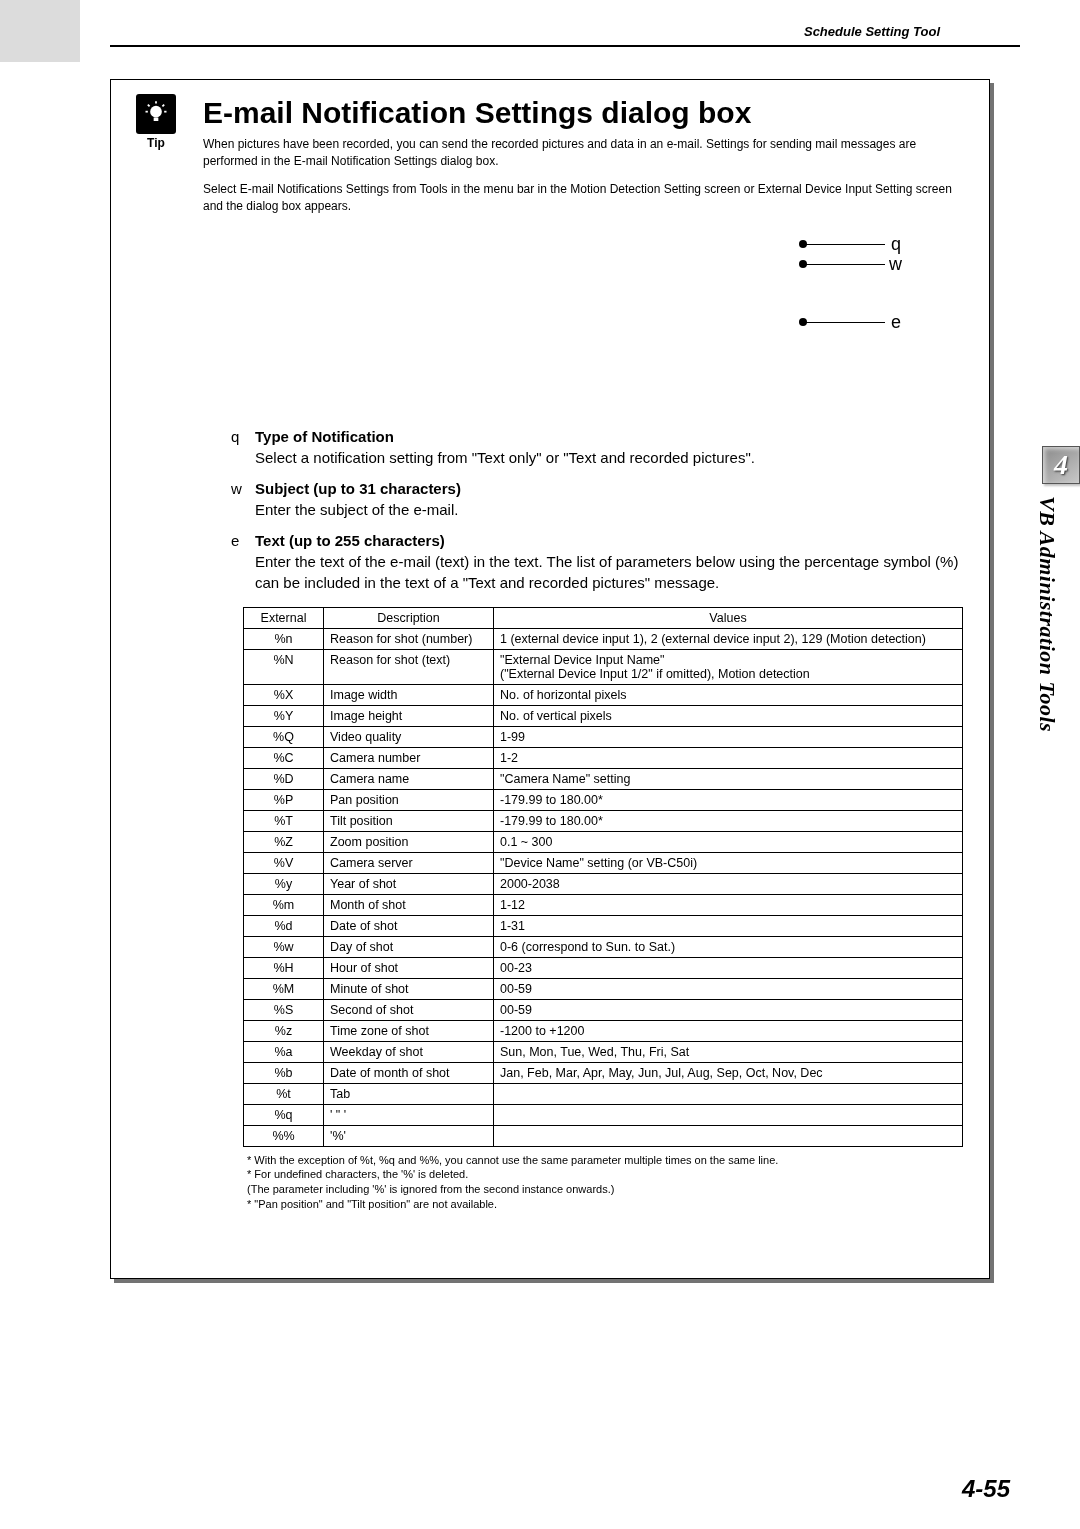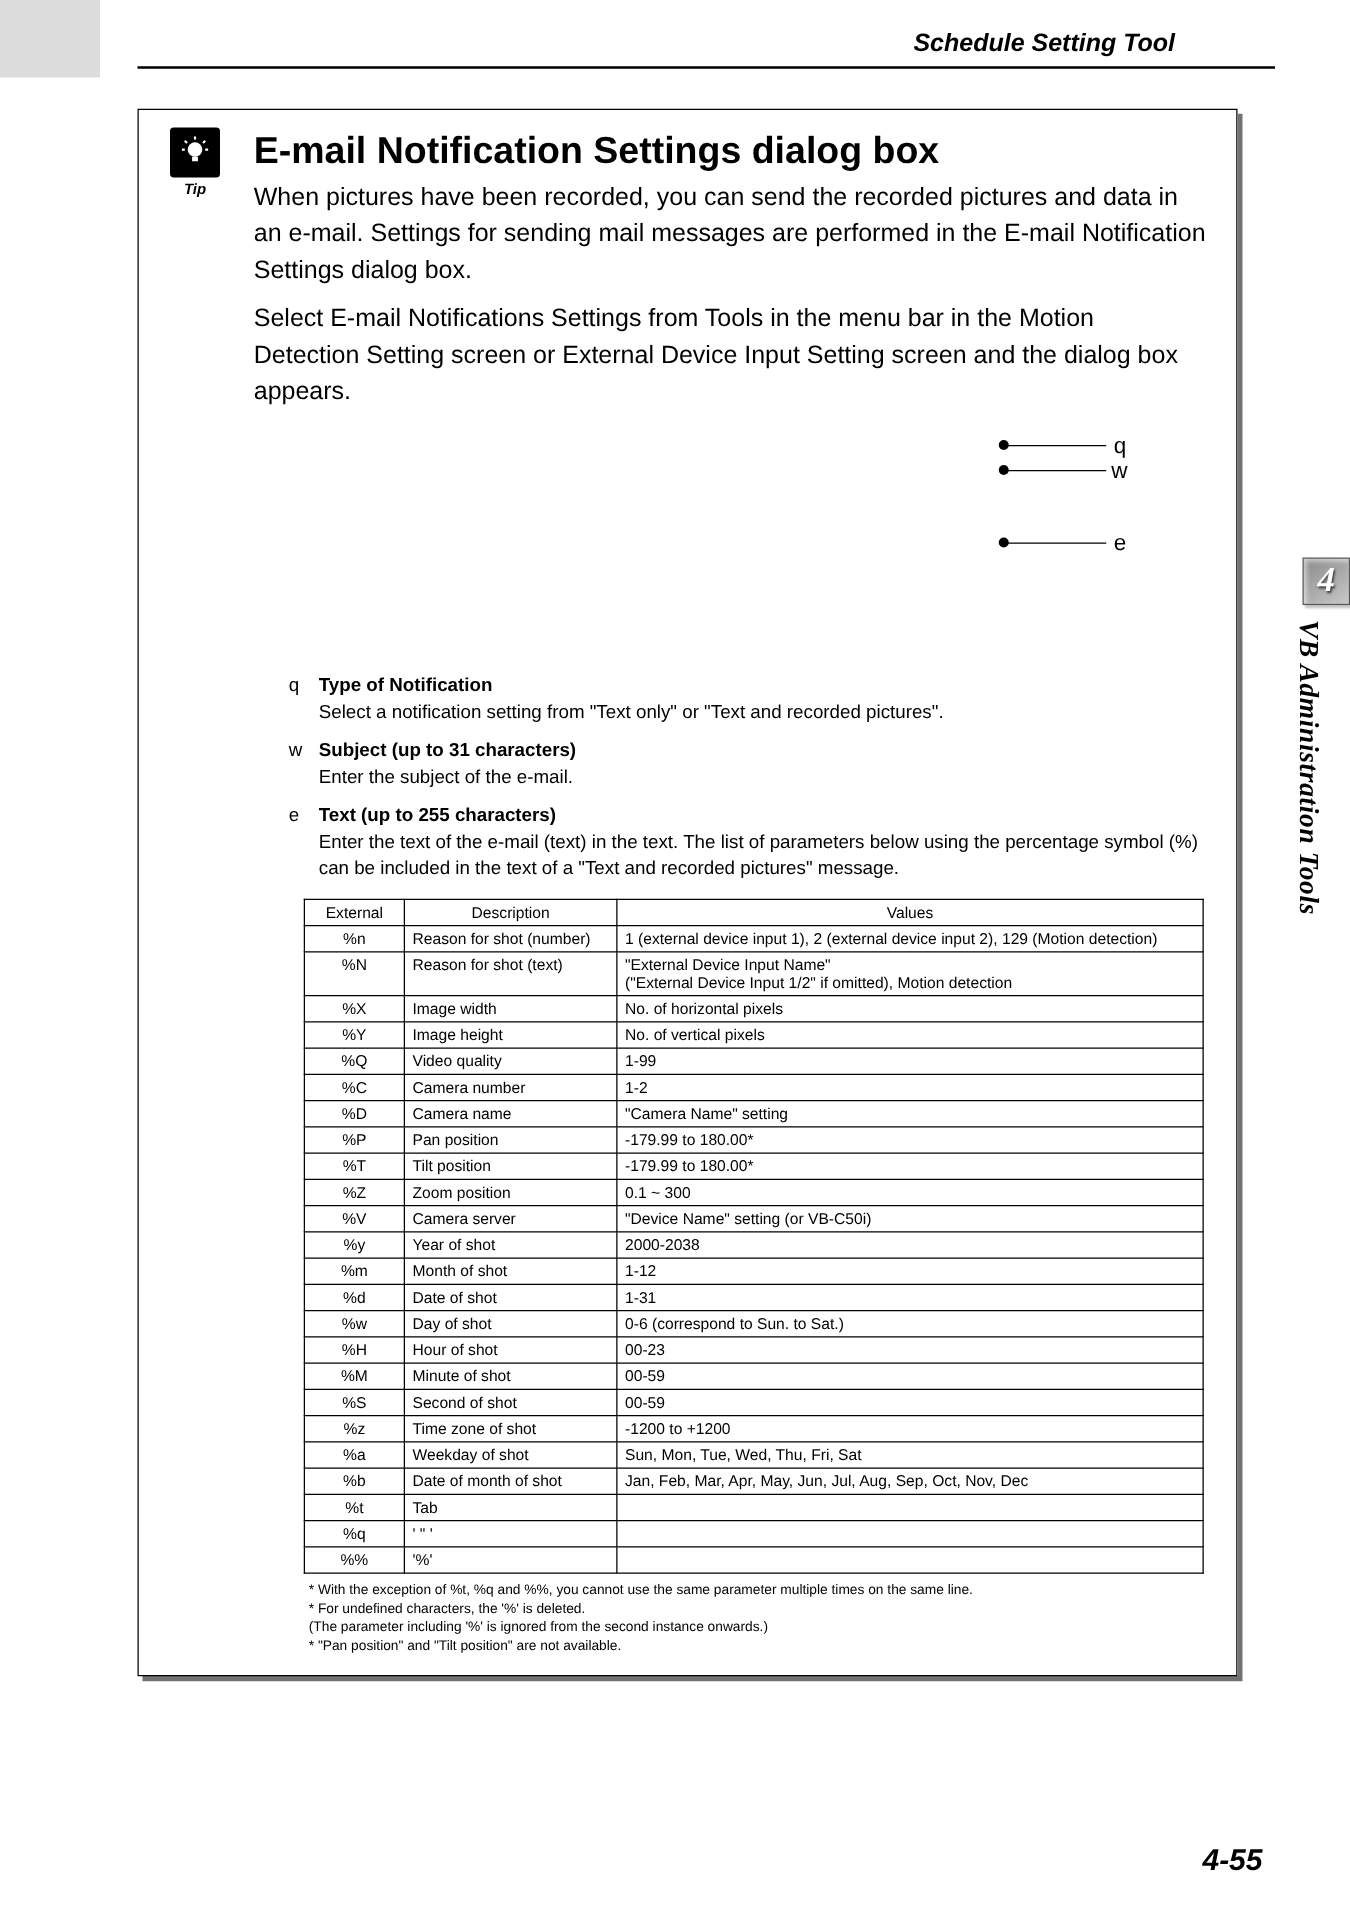--- a/index.html
+++ b/index.html
@@ -26,21 +26,21 @@
     background: #dcdcdc;
   }
   .header-row {
     display: flex;
     justify-content: flex-end;
     margin-bottom: 6px;
   }
   .breadcrumb {
     font-weight: bold;
     font-style: italic;
-    font-size: 20px;
+    font-size: 13px;
     margin-right: 80px;
   }
   .hr {
     height: 2px;
     background: #000;
     margin: 0 0 32px 0;
   }
   .tip-box-outer {
     position: relative;
     margin: 0 30px 0 0;
@@ -50,38 +50,37 @@
     padding: 16px 24px 16px 92px;
     min-height: 1200px;
     box-shadow: 4px 4px 0 rgba(0,0,0,0.55);
     position: relative;
   }
   .tip-icon-wrap {
     position: absolute;
     left: 18px; top: 14px;
     width: 54px;
     text-align: center;
-    font-style: italic;
   }
   .tip-icon {
     width: 40px; height: 40px;
     background: #000;
     border-radius: 3px;
     margin: 0 auto 2px;
     display:flex; align-items:center; justify-content:center;
   }
   .tip-icon svg { width: 28px; height: 28px; }
   .tip-label { font-size: 12px; font-weight: bold; }
   h2.title {
     margin: 0 0 6px 0;
     font-size: 30px;
     font-weight: bold;
   }
   .intro {
-    font-size: 20px;
+    font-size: 12px;
     line-height: 1.45;
     margin-bottom: 10px;
   }
   .annot-area { position: relative; height: 200px; margin-left: 50px; }
   .annot-line { position:absolute; height:1px; background:#000; }
   .dot { position:absolute; width:8px; height:8px; border-radius:50%; background:#000; transform: translate(-50%,-50%); }
   .annot-letter { position:absolute; font-size:18px; }
 
   .def-block { margin: 0 0 10px 0; padding-left: 28px; text-indent: 0; font-size: 15px; line-height:1.4; }
   .def-block .dl-line { display:flex; }

